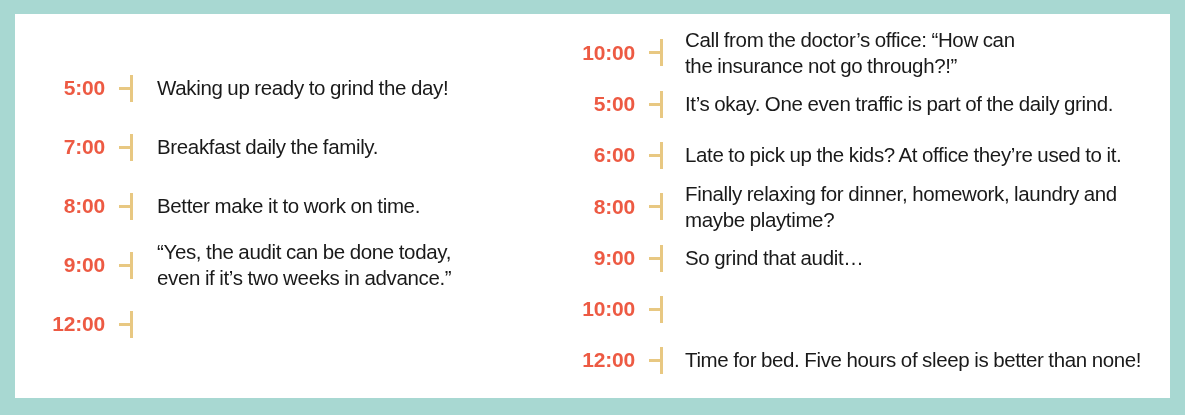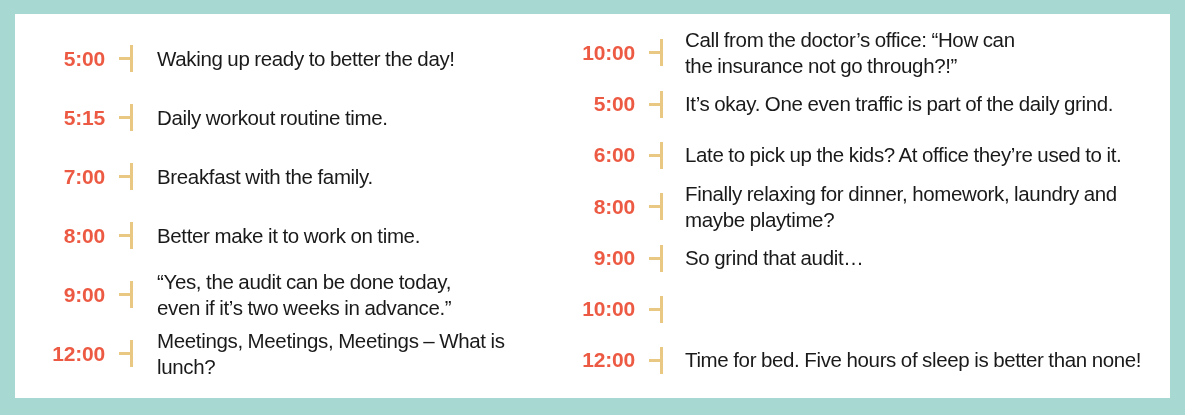--- a/index.html
+++ b/index.html
@@ -128,39 +128,31 @@
   <div id="panel">
 
     <div class="timeline-column" id="column-left">
 
       <div class="timeline-row">
         <span class="row-time">5:00</span>
         <span class="row-tick">
           <span class="tick-stub"></span>
             <span class="tick-vertical"></span>
         </span>
-        <span class="row-text">Waking up ready to better the day!</span>
-      </div>
-
-      <div class="timeline-row">
-        <span class="row-time">5:15</span>
-        <span class="row-tick">
-          <span class="tick-stub"></span>
-            <span class="tick-vertical"></span>
-        </span>
-        <span class="row-text">Daily workout routine time.</span>
-      </div>
+        <span class="row-text">Waking up ready to grind the day!</span>
+      </div>
+
 
       <div class="timeline-row">
         <span class="row-time">7:00</span>
         <span class="row-tick">
           <span class="tick-stub"></span>
             <span class="tick-vertical"></span>
         </span>
-        <span class="row-text">Breakfast with the family.</span>
+        <span class="row-text">Breakfast daily the family.</span>
       </div>
 
       <div class="timeline-row">
         <span class="row-time">8:00</span>
         <span class="row-tick">
           <span class="tick-stub"></span>
             <span class="tick-vertical"></span>
         </span>
         <span class="row-text">Better make it to work on time.</span>
       </div>
@@ -174,21 +166,20 @@
         <span class="row-text">“Yes, the audit can be done today,
 even if it’s two weeks in advance.”</span>
       </div>
 
       <div class="timeline-row">
         <span class="row-time">12:00</span>
         <span class="row-tick">
           <span class="tick-stub"></span>
             <span class="tick-vertical"></span>
         </span>
-        <span class="row-text">Meetings, Meetings, Meetings – What is lunch?</span>
       </div>
 
     </div>
 
     <div class="timeline-column" id="column-right">
 
       <div class="timeline-row two-line">
         <span class="row-time">10:00</span>
         <span class="row-tick">
           <span class="tick-stub"></span>

